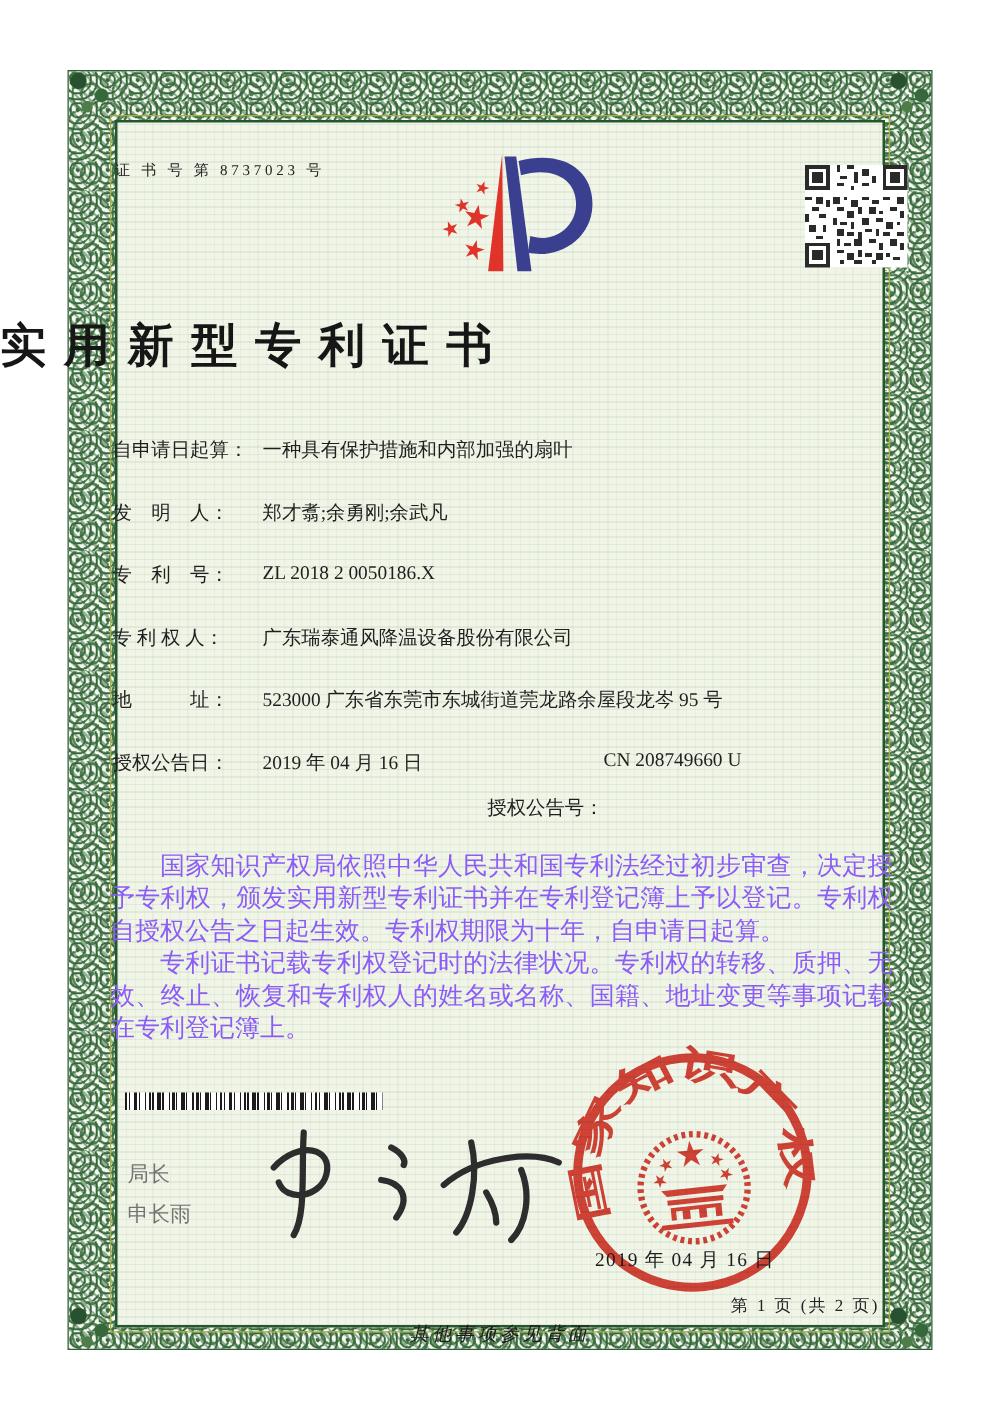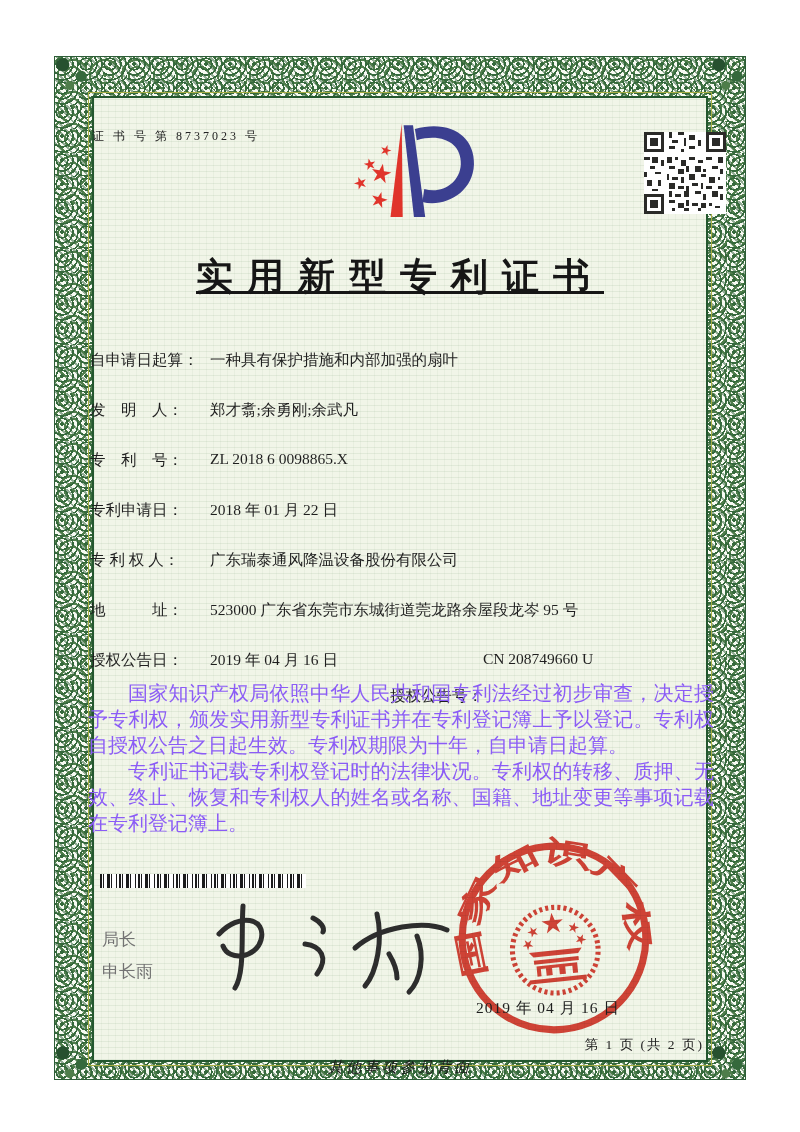--- a/index.html
+++ b/index.html
@@ -40,22 +40,22 @@
       repeating-linear-gradient(0deg, rgba(110,150,105,.12) 0 1px, rgba(0,0,0,0) 1px 6px),
       repeating-linear-gradient(90deg, rgba(110,150,105,.07) 0 1px, rgba(0,0,0,0) 1px 7px);
   }
 
   .cert-no{position:absolute;left:92px;top:128px;font-size:12px;letter-spacing:3px;color:#222;}
 
   .logo{position:absolute;left:338px;top:112px;width:150px;height:120px;}
   .qr{position:absolute;left:644px;top:132px;width:82px;height:82px;}
 
   .title{
-    position:absolute;left:0;top:252px;width:100%;text-align:center;
-    font-size:37px;font-weight:bold;letter-spacing:14px;color:#161616;text-decoration:underline;
+    position:absolute;left:0;top:252px;width:100%;text-align:left;
+    font-size:37px;font-weight:bold;letter-spacing:14px;color:#161616;
   }
 
   .fields{position:absolute;left:90px;top:350px;width:624px;font-size:15.5px;}
   .row{height:50px;display:flex;align-items:flex-start;white-space:nowrap;}
   .lbl{display:inline-block;width:120px;flex:0 0 120px;color:#1f1f1f;}
   .val{color:#1f1f1f;}
   .lbl2{display:inline-block;margin-left:52px;color:#1f1f1f;margin-top:36px;}
 
   .paras{position:absolute;left:88px;top:680px;width:626px;font-size:20px;
     line-height:26px;text-align:justify;color:#8b5cf6;}
@@ -131,25 +131,21 @@
     <div class="row">
       <span class="lbl">自申请日起算：</span>
       <span class="val">一种具有保护措施和内部加强的扇叶</span>
     </div>
     <div class="row">
       <span class="lbl">发　明　人：</span>
       <span class="val">郑才翥;余勇刚;余武凡</span>
     </div>
     <div class="row">
       <span class="lbl">专　利　号：</span>
-      <span class="val">ZL 2018 6 0098865.X</span>
-    </div>
-    <div class="row">
-      <span class="lbl">专利申请日：</span>
-      <span class="val">2018 年 01 月 22 日</span>
+      <span class="val">ZL 2018 2 0050186.X</span>
     </div>
     <div class="row">
       <span class="lbl">专 利 权 人：</span>
       <span class="val">广东瑞泰通风降温设备股份有限公司</span>
     </div>
     <div class="row">
       <span class="lbl">地　　　址：</span>
       <span class="val">523000 广东省东莞市东城街道莞龙路余屋段龙岑 95 号</span>
     </div>
     <div class="row">

